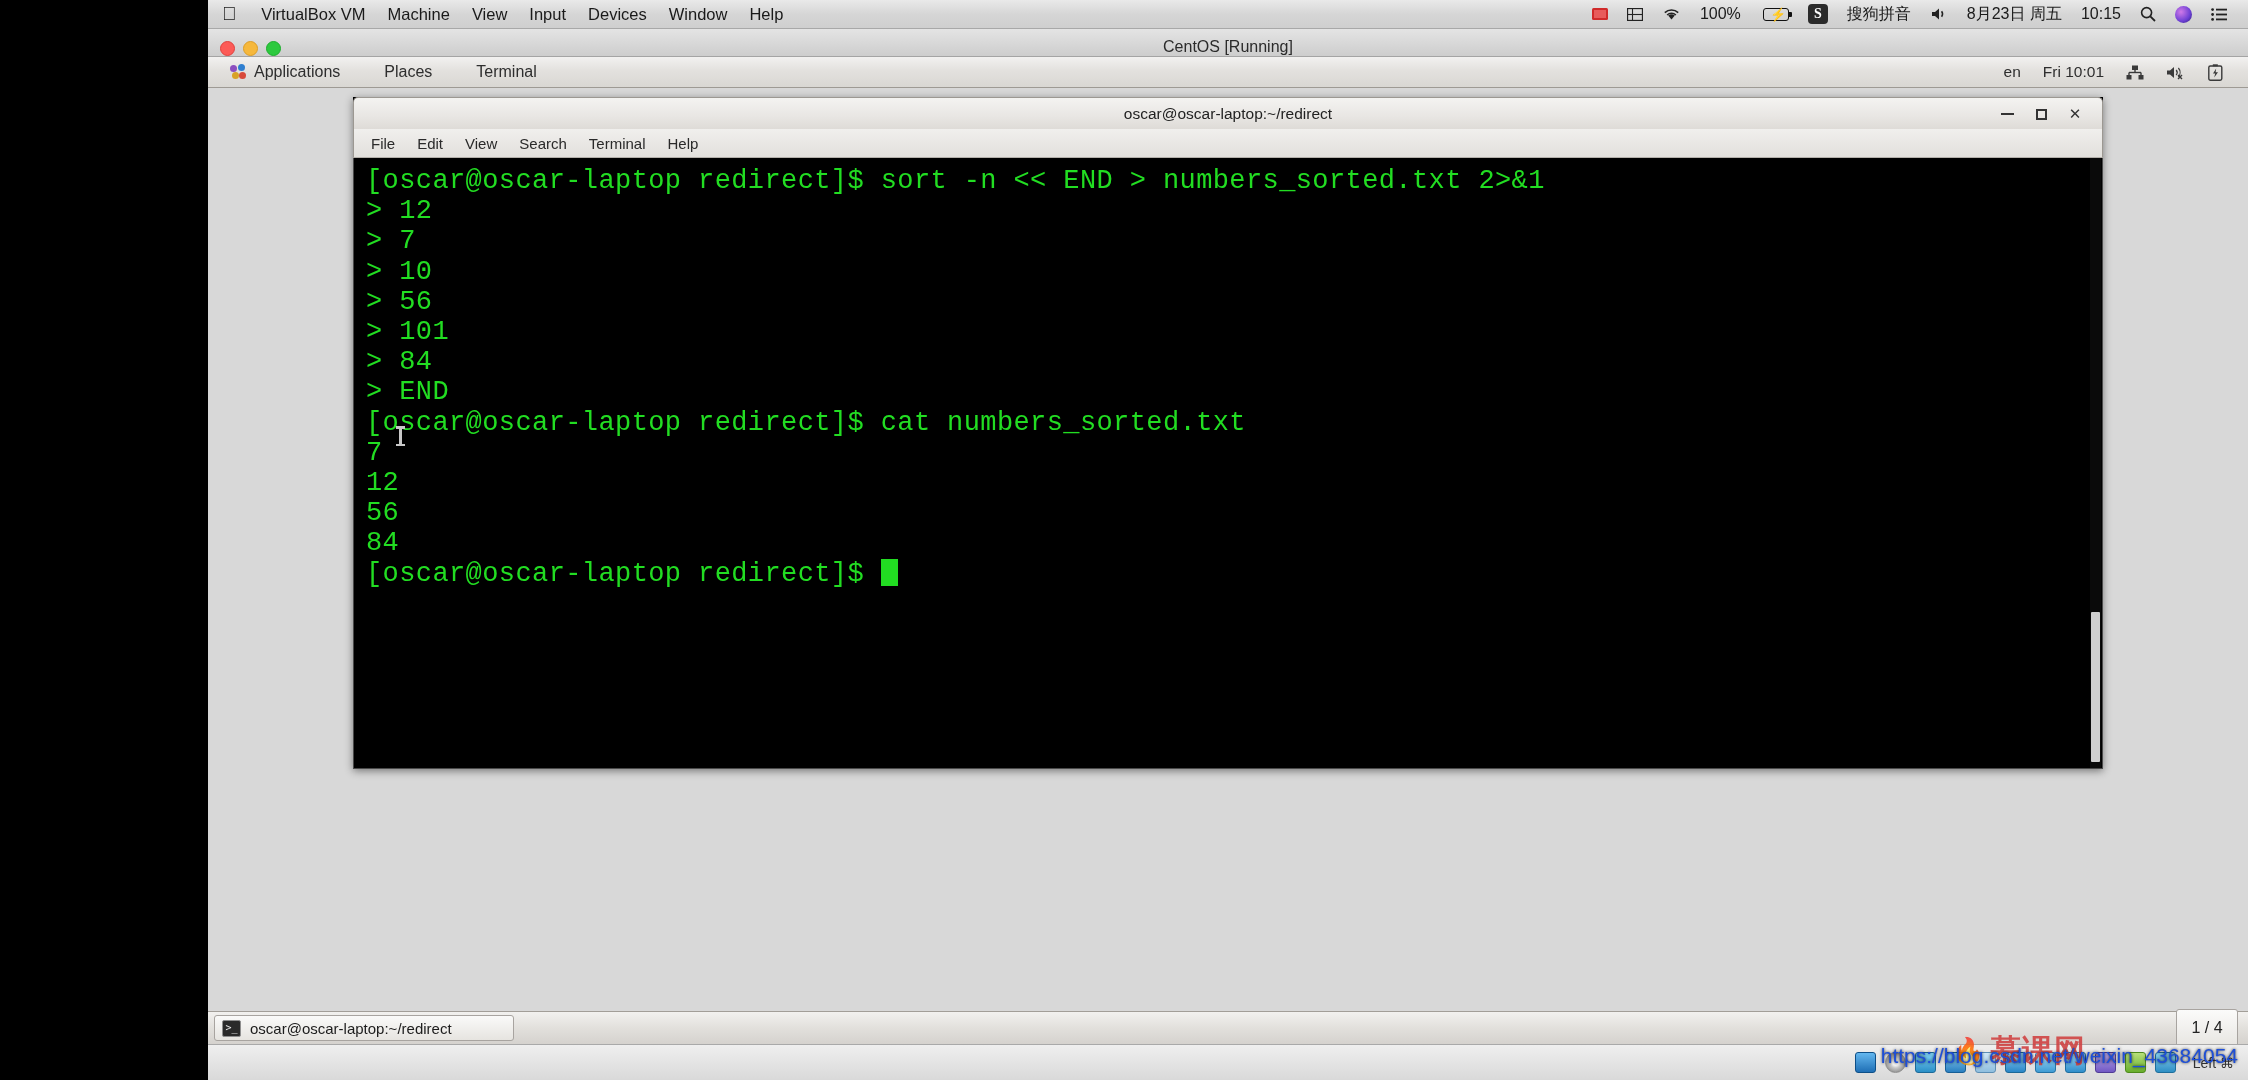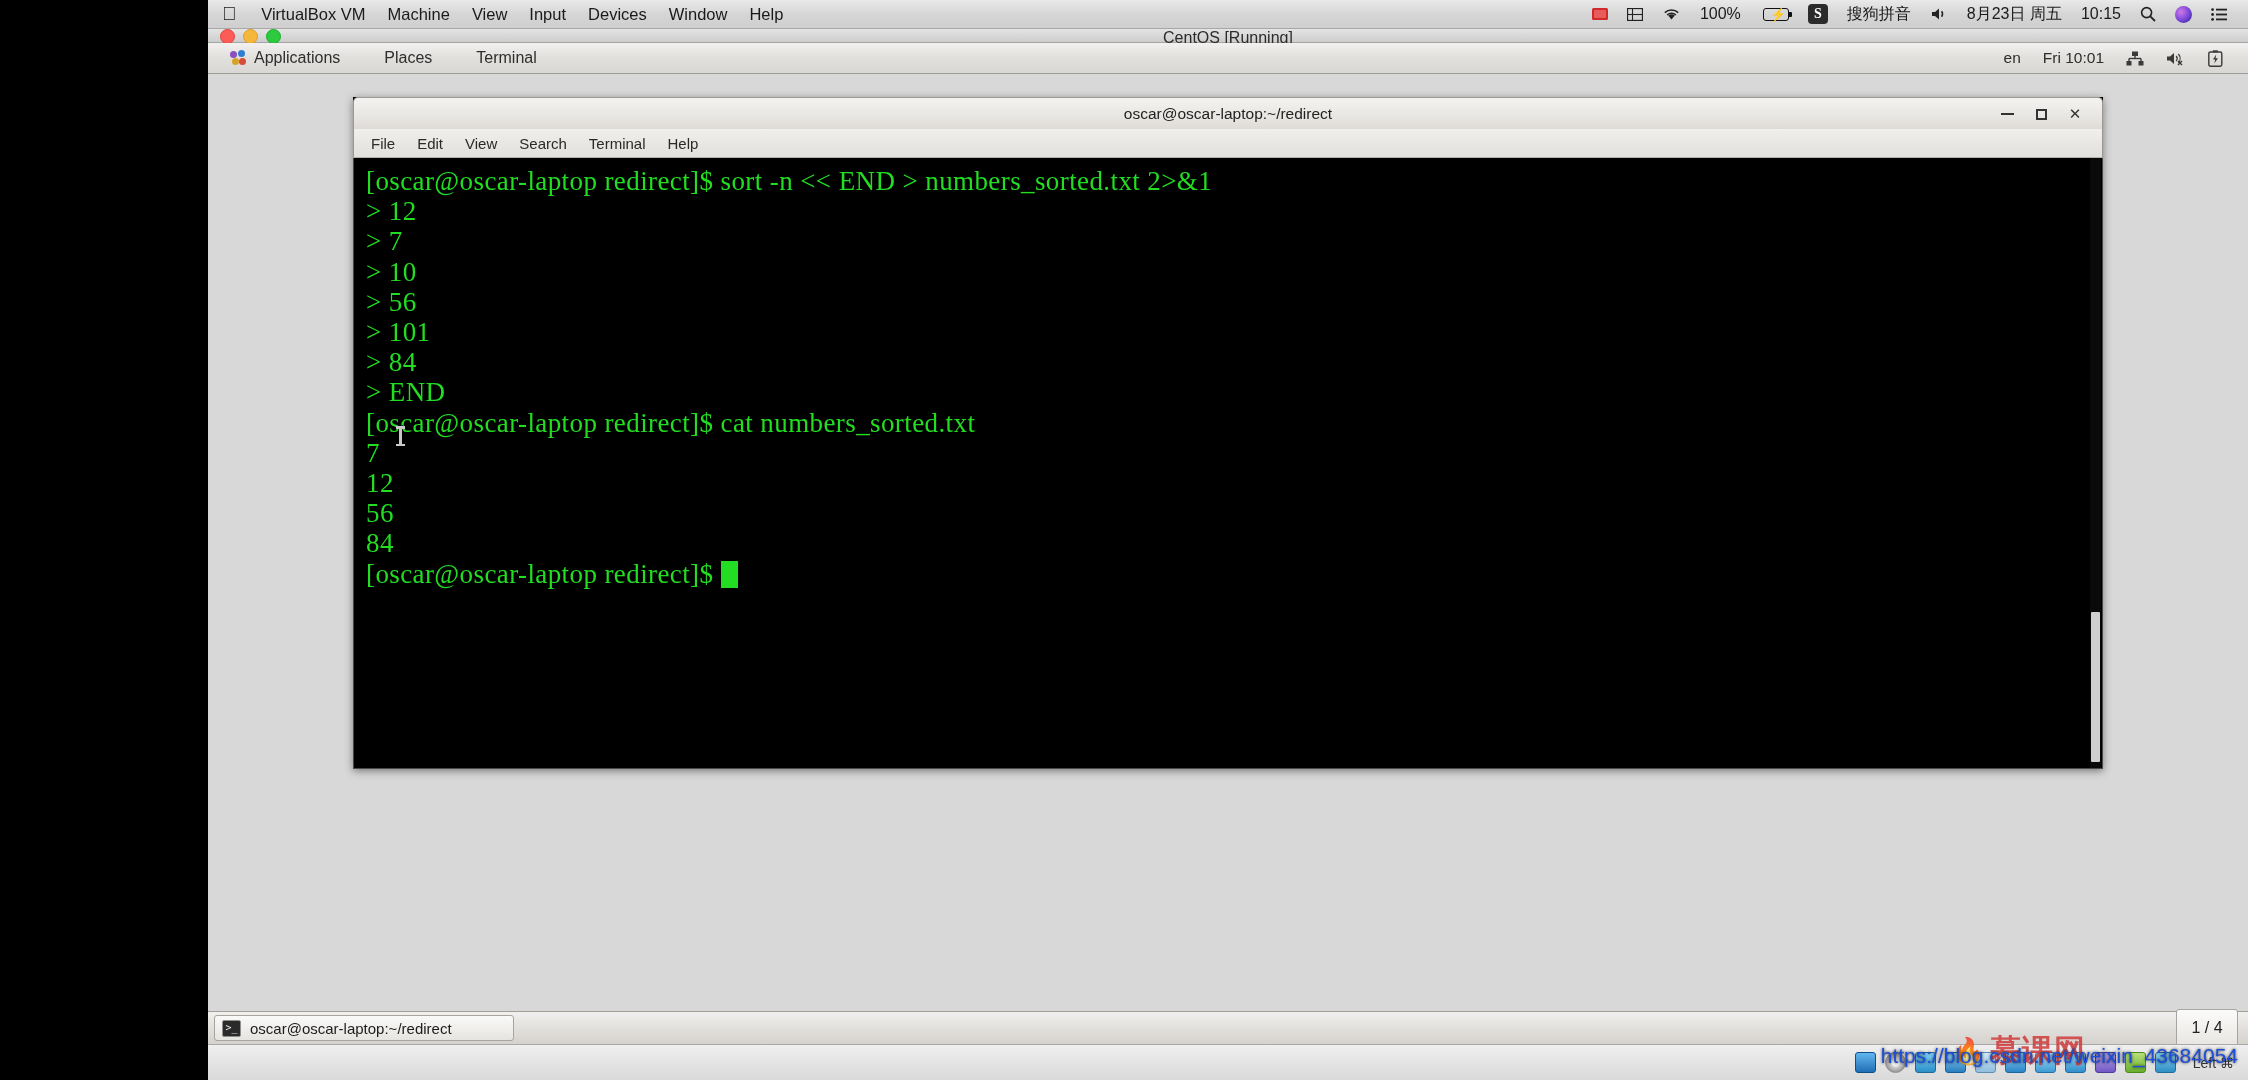--- a/index.html
+++ b/index.html
@@ -42,24 +42,24 @@
     background: radial-gradient(circle at 35% 35%, #d07ae8, #6b3fd4 60%, #2b1a6b);
   }
   .list-ico { font-size: 15px; letter-spacing: 0; line-height: 1; }
 
   
   .vbox-window {
     position: absolute; left: 208px; top: 29px; width: 2040px; height: 1051px;
     background: #d8d8d8;
   }
   .vbox-titlebar {
-    position: relative; height: 14px;
+    position: relative; height: 28px;
     background: linear-gradient(to bottom, #e4e4e4, #cdcdcd);
     border-bottom: 1px solid #a4a4a4;
-    display: flex; align-items: flex-start;
+    display: flex; align-items: flex-end;
   }
   .traffic { display: flex; gap: 8px; padding-left: 12px; }
   .dot { width: 15px; height: 15px; border-radius: 50%; }
   .dot.r { background: #fc5b57; border: 0.5px solid #e0413d; }
   .dot.y { background: #f6b83c; border: 0.5px solid #dc9e27; }
   .dot.g { background: #2dc93e; border: 0.5px solid #1dae2c; }
   .vbox-title {
     position: absolute; left: 0; right: 0; text-align: center;
     font-size: 16px; color: #2b2b2b;
   }
@@ -112,21 +112,21 @@
     padding-left: 6px;
   }
   .tm-item { padding: 0 11px; }
   .term-body {
     position: relative;
     height: 611px; background: #000; overflow: hidden;
     border-left: 1px solid #4a4a4a; border-right: 1px solid #4a4a4a; border-bottom: 1px solid #4a4a4a;
     padding: 8px 0 0 12px;
   }
   .term-line {
-    font-family: Liberation Serif, serif;
+    font-family: Liberation Mono, monospace;
     font-size: 27px; line-height: 30.2px;
     color: #22dd22; white-space: pre;
     letter-spacing: 0.4px;
   }
   .term-cursor {
     display: inline-block; width: 17px; height: 27px; background: #22dd22;
     vertical-align: -5px;
   }
   .mouse-ibeam {
     position: absolute; left: 45px; top: 268px; width: 3px; height: 20px;

